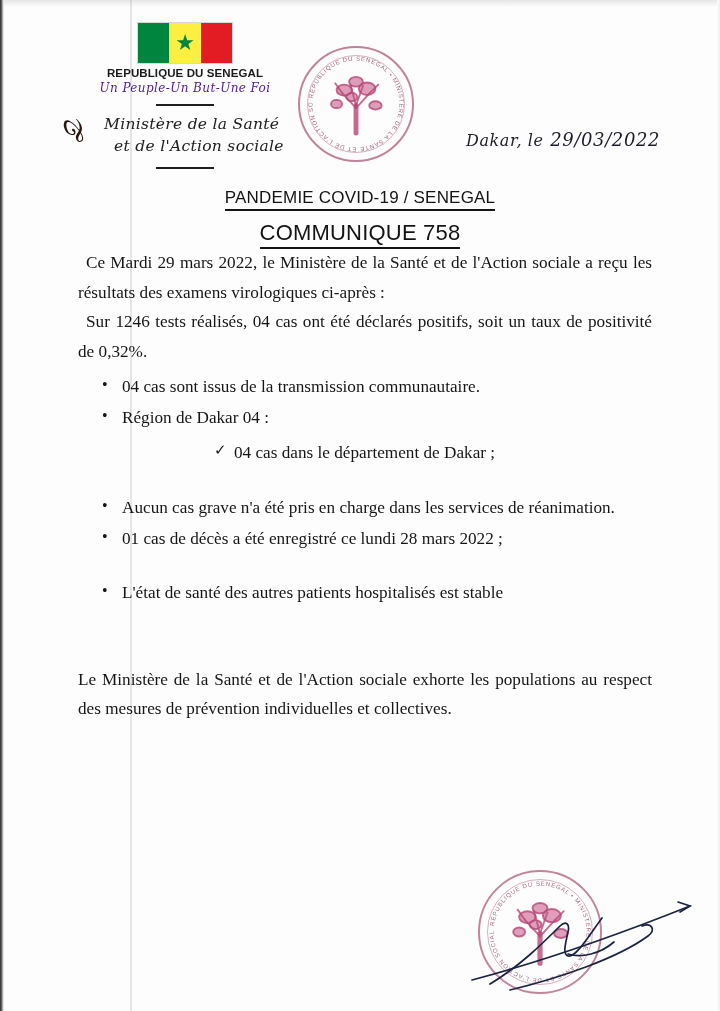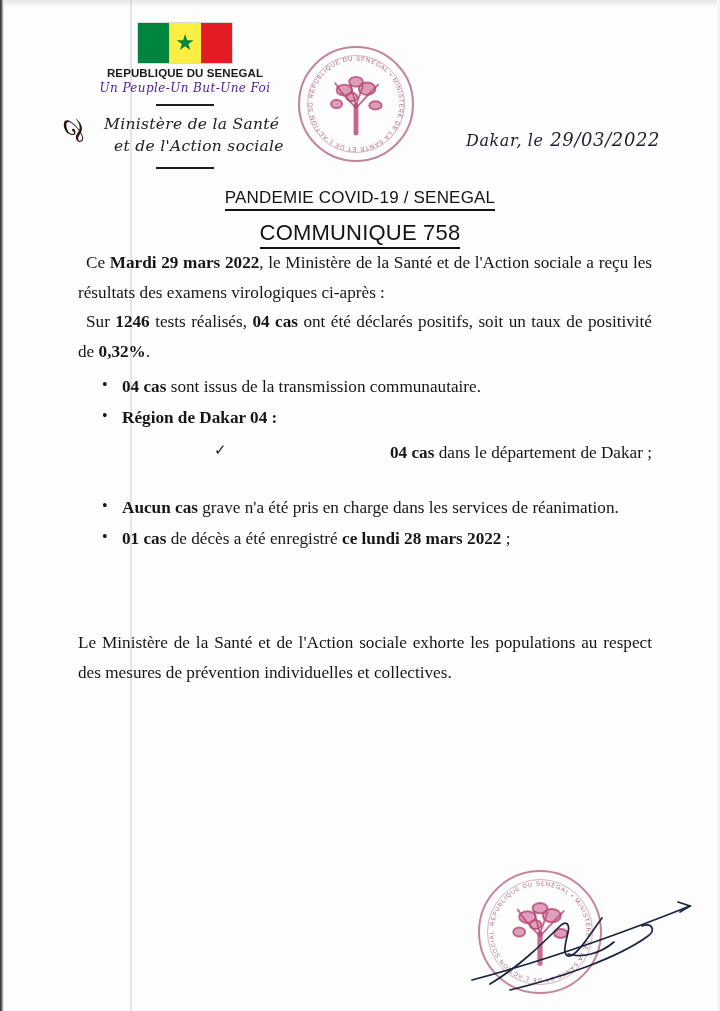--- a/index.html
+++ b/index.html
@@ -204,21 +204,21 @@
   .body {
     position: absolute;
     left: 78px; top: 248px;
     width: 574px;
     font-family: "Liberation Serif", serif;
     font-size: 17.2px;
     line-height: 1.72;
     color: #161616;
     text-align: justify;
   }
-  .body b { font-weight: bold; }
+  .body b { font-weight: normal; }
   .para { margin: 0; text-align: justify; }
   .para.indent { text-indent: 8px; }
 
   ul.bullets {
     list-style: none;
     margin: 6px 0 0 0;
     padding: 0;
   }
   ul.bullets > li {
     position: relative;
@@ -235,21 +235,21 @@
     color: #161616;
   }
   ul.sub {
     list-style: none;
     margin: 6px 0 0 0;
     padding: 0;
   }
   ul.sub > li {
     position: relative;
     padding-left: 112px;
-    text-align: right;
+    text-align: left;
   }
   ul.sub > li::before {
     content: "\2713";
     position: absolute;
     left: 92px;
     top: 0;
     font-size: 15px;
     color: #161616;
   }
   .gap-sm { height: 18px; }
@@ -347,20 +347,23 @@
 
     <div class="gap-sm"></div>
 
     <ul class="bullets">
       <li><b>Aucun cas</b><span> grave n'a été pris en charge dans les services de réanimation.</span></li>
       <li><b>01 cas</b><span> de décès a été enregistré </span><b>ce lundi 28 mars 2022</b><span> ;</span></li>
     </ul>
 
     <div class="gap-sm"></div>
 
+    <ul class="bullets">
+      <li><span>L'état de santé des autres patients hospitalisés est stable</span></li>
+    </ul>
 
     <div class="gap-md"></div>
 
 
     <div class="gap-lg"></div>
 
 
     <p class="para">Le Ministère de la Santé et de l'Action sociale exhorte les populations au respect des mesures de prévention individuelles et collectives.</p>
   </div>
 

